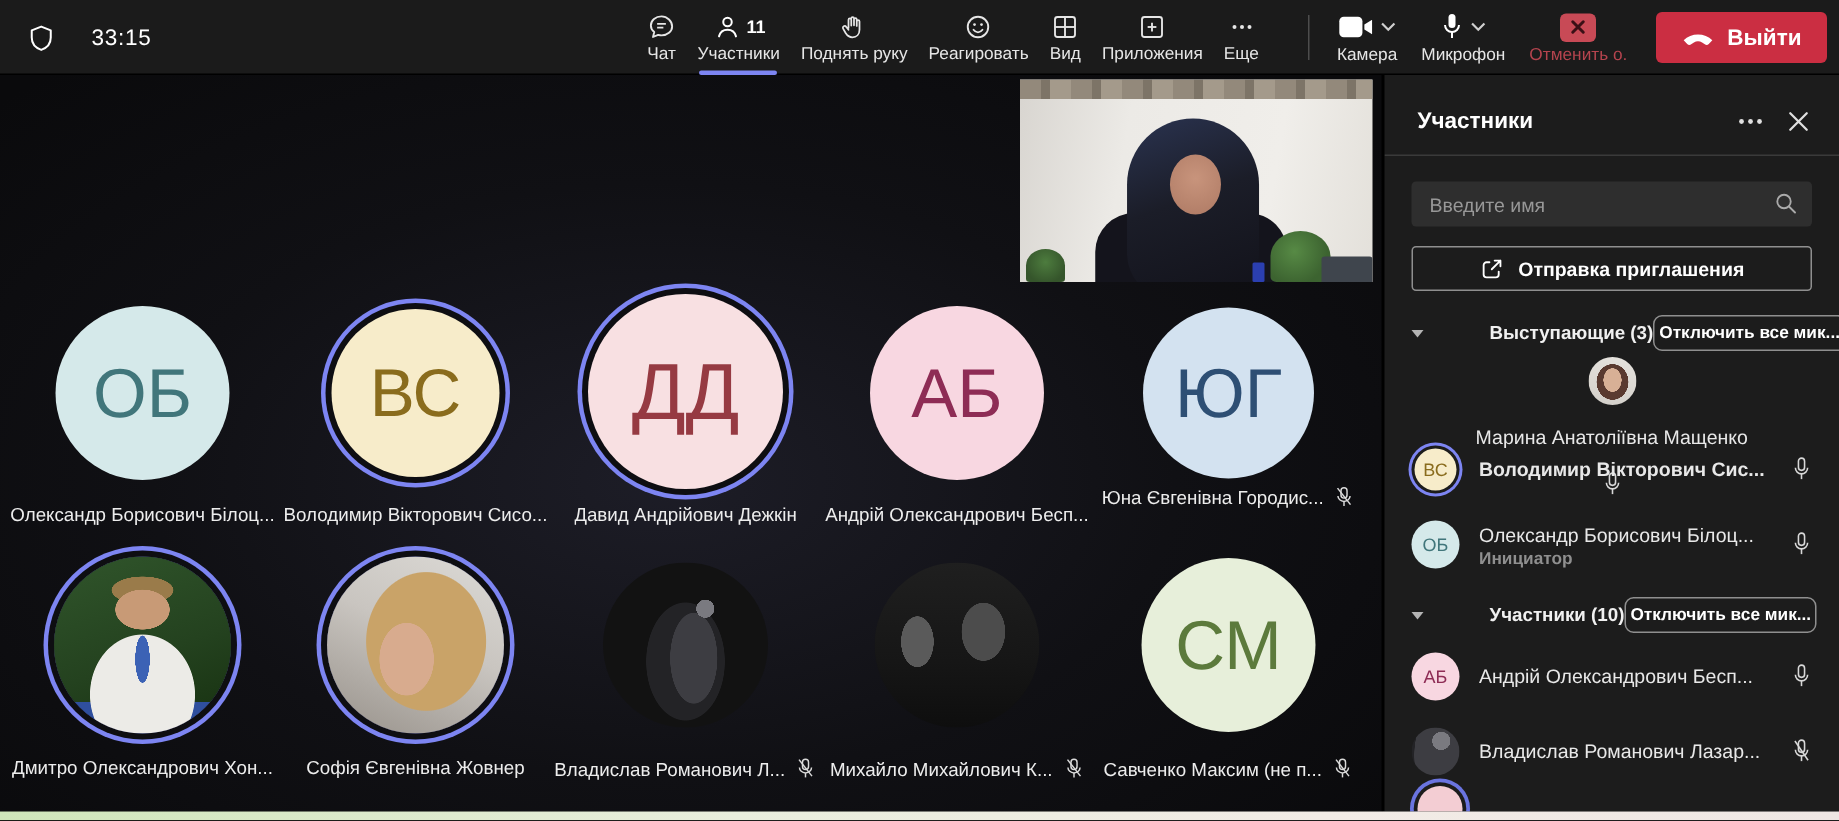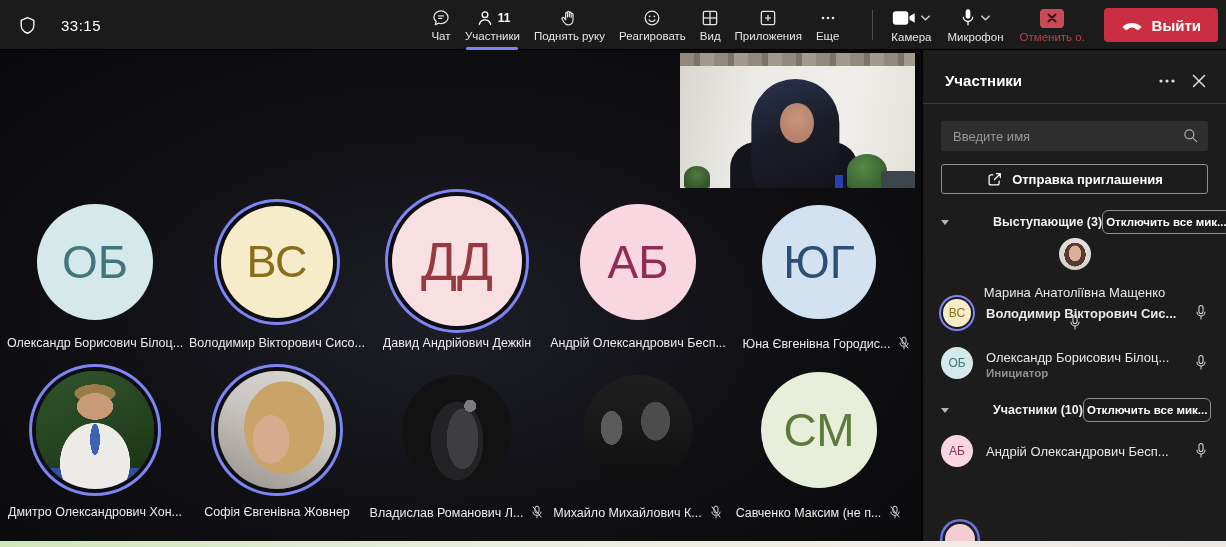--- a/index.html
+++ b/index.html
@@ -303,21 +303,21 @@
       </div>
     <div class="tile-name-row" style="left:186px; top:286px;">
         <span class="tile-name">Володимир Вікторович Сисо...</span>
       </div>
     <div class="tile-name-row" style="left:366px; top:286px;">
         <span class="tile-name">Давид Андрійович Дежкін</span>
       </div>
     <div class="tile-name-row" style="left:547px; top:286px;">
         <span class="tile-name">Андрій Олександрович Бесп...</span>
       </div>
-    <div class="tile-name-row" style="left:728px; top:286px;margin-left:8px;">
+    <div class="tile-name-row" style="left:728px; top:274px;">
       <span class="tile-name">Юна Євгенівна Городис...</span>
       <span class="icon">
         <svg width="14" height="15" viewBox="0 0 24 26">
             <rect x="8.5" y="2" width="7" height="12" rx="3.5" fill="none" stroke="#dadada" stroke-width="1.7"></rect>
             <path d="M5 11.5a7 6.3 0 0 0 14 0" fill="none" stroke="#dadada" stroke-width="1.7"></path>
             <line x1="12" y1="18" x2="12" y2="23" stroke="#dadada" stroke-width="1.7"></line>
             <line x1="4.5" y1="2.5" x2="19.5" y2="21.5" stroke="#dadada" stroke-width="1.7"></line>
           </svg>
       </span>
     </div>
@@ -465,18 +465,30 @@
       <span class="prow-text"><span class="prow-name">Андрій Олександрович Бесп...</span></span>
       <span class="prow-mic icon">
         <svg width="14" height="18" viewBox="0 0 24 30">
             <rect x="8.5" y="2" width="7" height="14" rx="3.5" fill="none" stroke="#d8d8d8" stroke-width="1.8"></rect>
             <path d="M5 13a7 7 0 0 0 14 0" fill="none" stroke="#d8d8d8" stroke-width="1.8"></path>
             <line x1="12" y1="20" x2="12" y2="26" stroke="#d8d8d8" stroke-width="1.8"></line>
           </svg>
       </span>
     </div>
 
+    <div class="prow">
+      <span class="prow-avatar photo-darkfig"></span>
+      <span class="prow-text"><span class="prow-name">Владислав Романович Лазар...</span></span>
+      <span class="prow-mic icon">
+        <svg width="14" height="18" viewBox="0 0 24 30">
+            <rect x="8.5" y="2" width="7" height="14" rx="3.5" fill="none" stroke="#d8d8d8" stroke-width="1.8"></rect>
+            <path d="M5 13a7 7 0 0 0 14 0" fill="none" stroke="#d8d8d8" stroke-width="1.8"></path>
+            <line x1="12" y1="20" x2="12" y2="26" stroke="#d8d8d8" stroke-width="1.8"></line>
+            <line x1="4.5" y1="3" x2="19.5" y2="25" stroke="#d8d8d8" stroke-width="1.8"></line>
+          </svg>
+      </span>
+    </div>
 
     <div class="partial-avatar"></div>
   </div>
 
   <div class="bottom-strip"></div>
 </div>
 
 </body></html>

